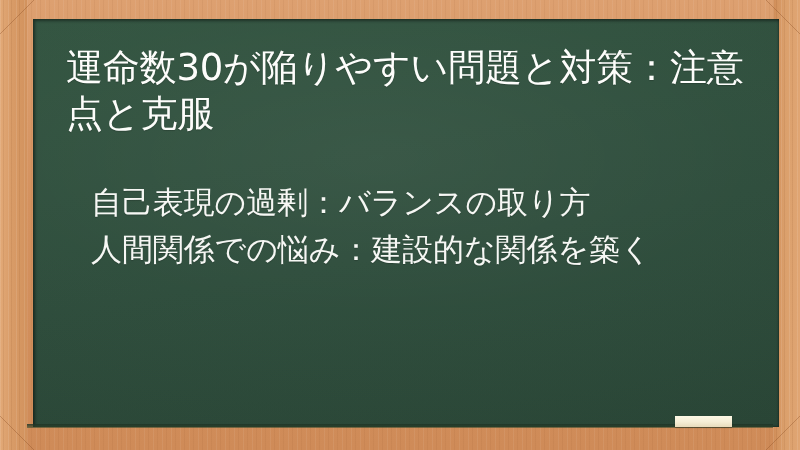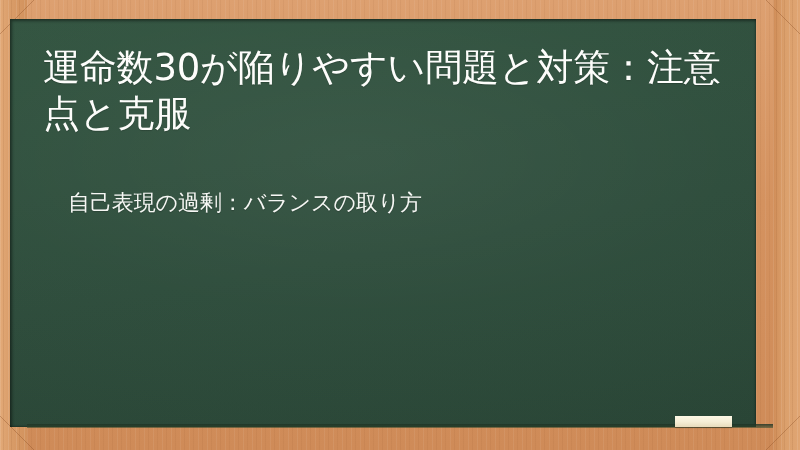--- a/index.html
+++ b/index.html
@@ -81,21 +81,21 @@
       rgba(255,255,255,0) 100%);
   }
   .mitre-tl { left: 0;  top: 0;    --ang: 135deg; }
   .mitre-tr { right: 0; top: 0;    --ang: 45deg;  }
   .mitre-bl { left: 0;  bottom: 0; --ang: 45deg;  }
   .mitre-br { right: 0; bottom: 0; --ang: 135deg; }
 
   
   .board {
     position: absolute;
-    left: 10px;
+    left: 33px;
     top: 19px;
     width: 746px;
     height: 408px;
     background:
       radial-gradient(ellipse 120% 90% at 46% 34%,
         rgba(255,255,255,0.055) 0%,
         rgba(255,255,255,0.015) 42%,
         rgba(0,0,0,0.05) 100%),
       linear-gradient(170deg, #325440 0%, #2d4c3b 55%, #2a4737 100%);
     box-shadow:
@@ -120,21 +120,21 @@
     white-space: pre-wrap;
     text-shadow: 0 1px 1px rgba(0,0,0,0.18);
   }
   .bullets {
     position: absolute;
     left: 58px;
     top: 160px;
     width: 680px;
   }
   .bullet-line {
-    font-size: 22px;
+    font-size: 31px;
     line-height: 47px;
     color: #f6f7f4;
     white-space: nowrap;
     letter-spacing: -0.1px;
     text-shadow: 0 1px 1px rgba(0,0,0,0.18);
     font-family: Liberation Serif, serif;
   }
 
   
   .chalk {
@@ -171,20 +171,21 @@
   <div class="mitre mitre-bl"></div>
   <div class="mitre mitre-br"></div>
 
   <div class="board">
     <div class="board-text">
 
       <div class="title">運命数30が陥りやすい問題と対策：注意点と克服</div>
 
       <div class="bullets">
         <div class="bullet-line">自己表現の過剰：バランスの取り方</div>
+        <div class="bullet-line">人間関係での悩み：建設的な関係を築く</div>
       </div>
 
     </div>
   </div>
 
   <div class="board-shadow-bottom"></div>
   <div class="chalk"></div>
 
 </div>
 

